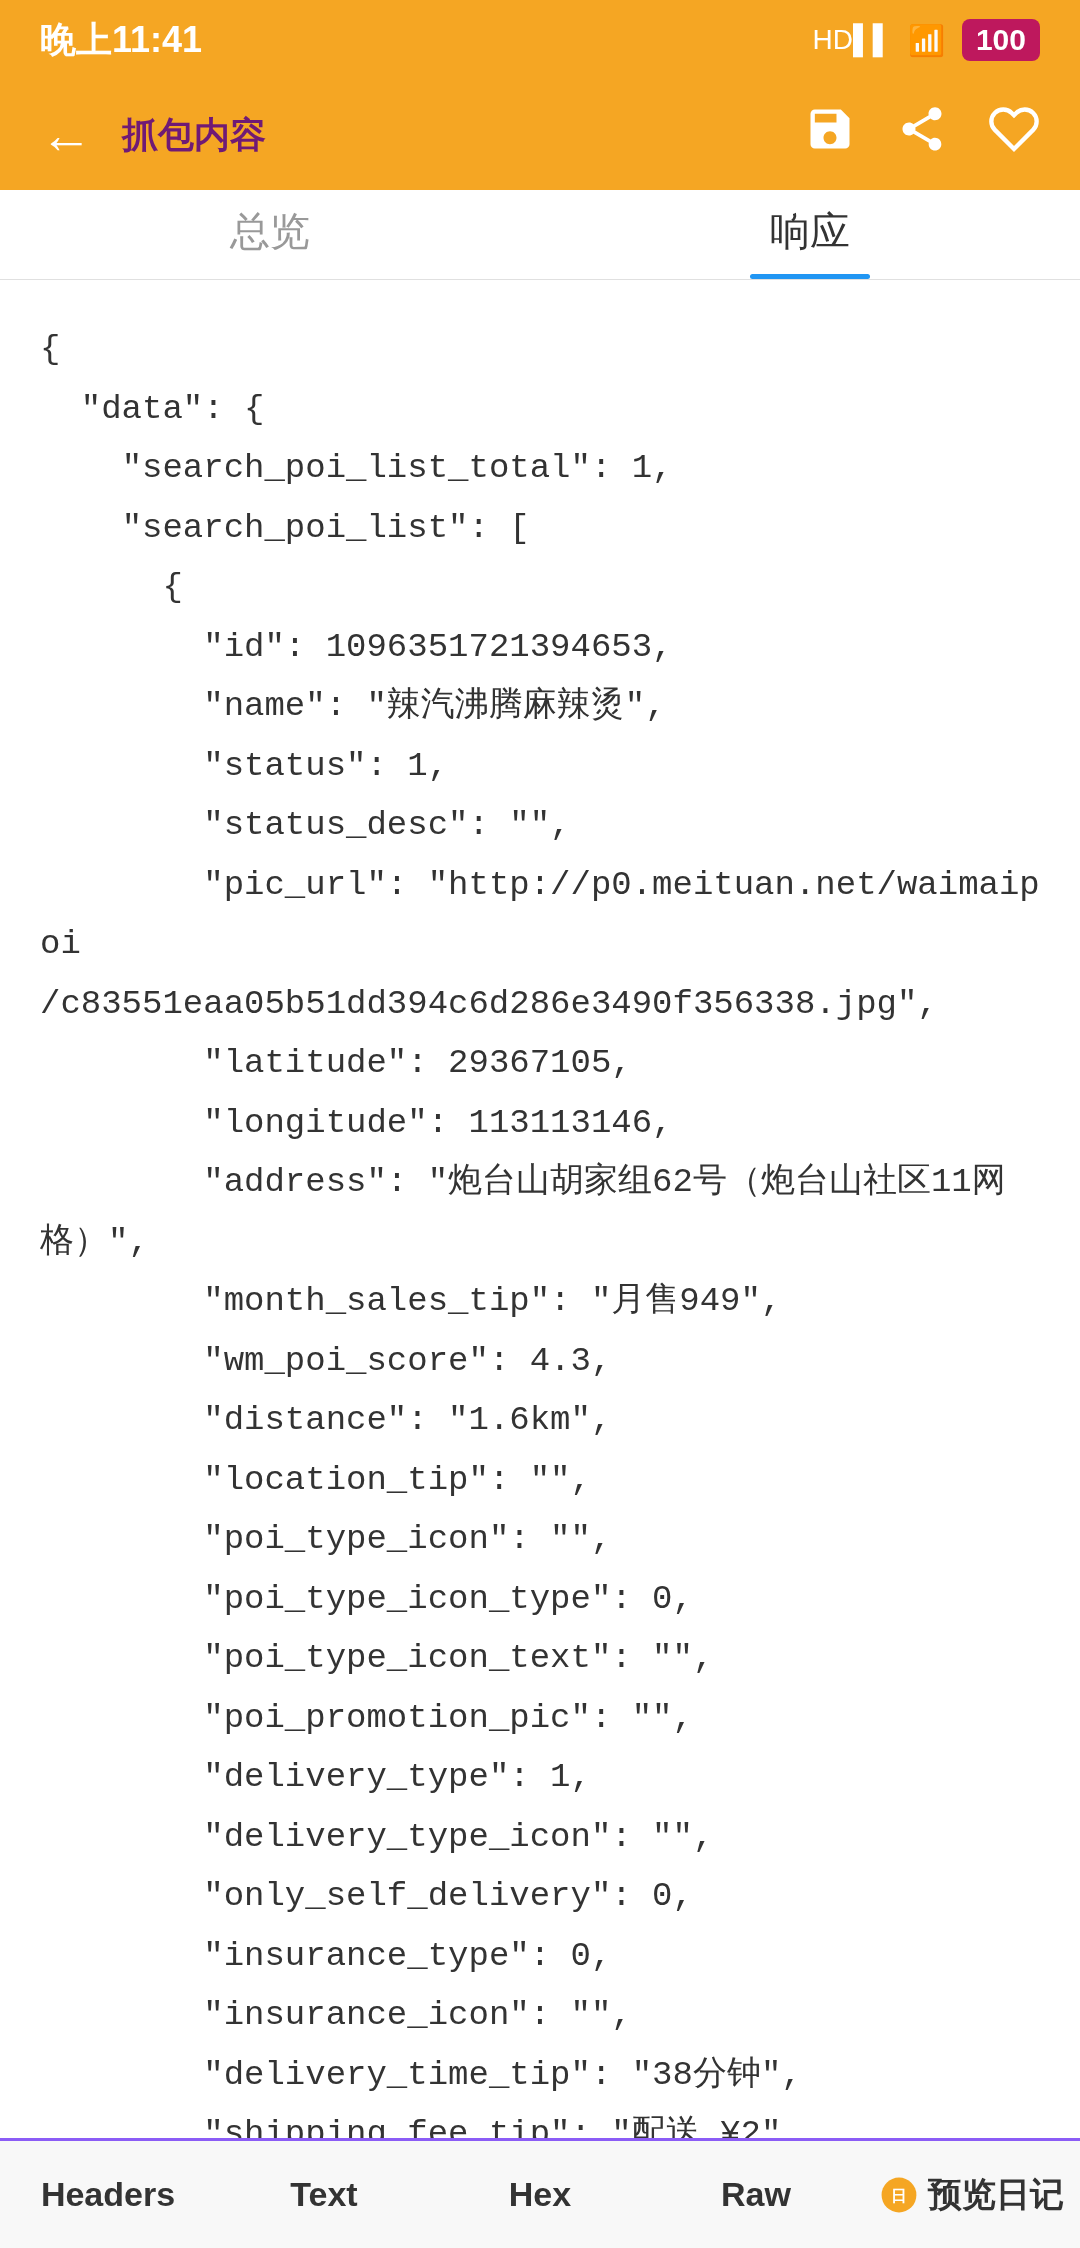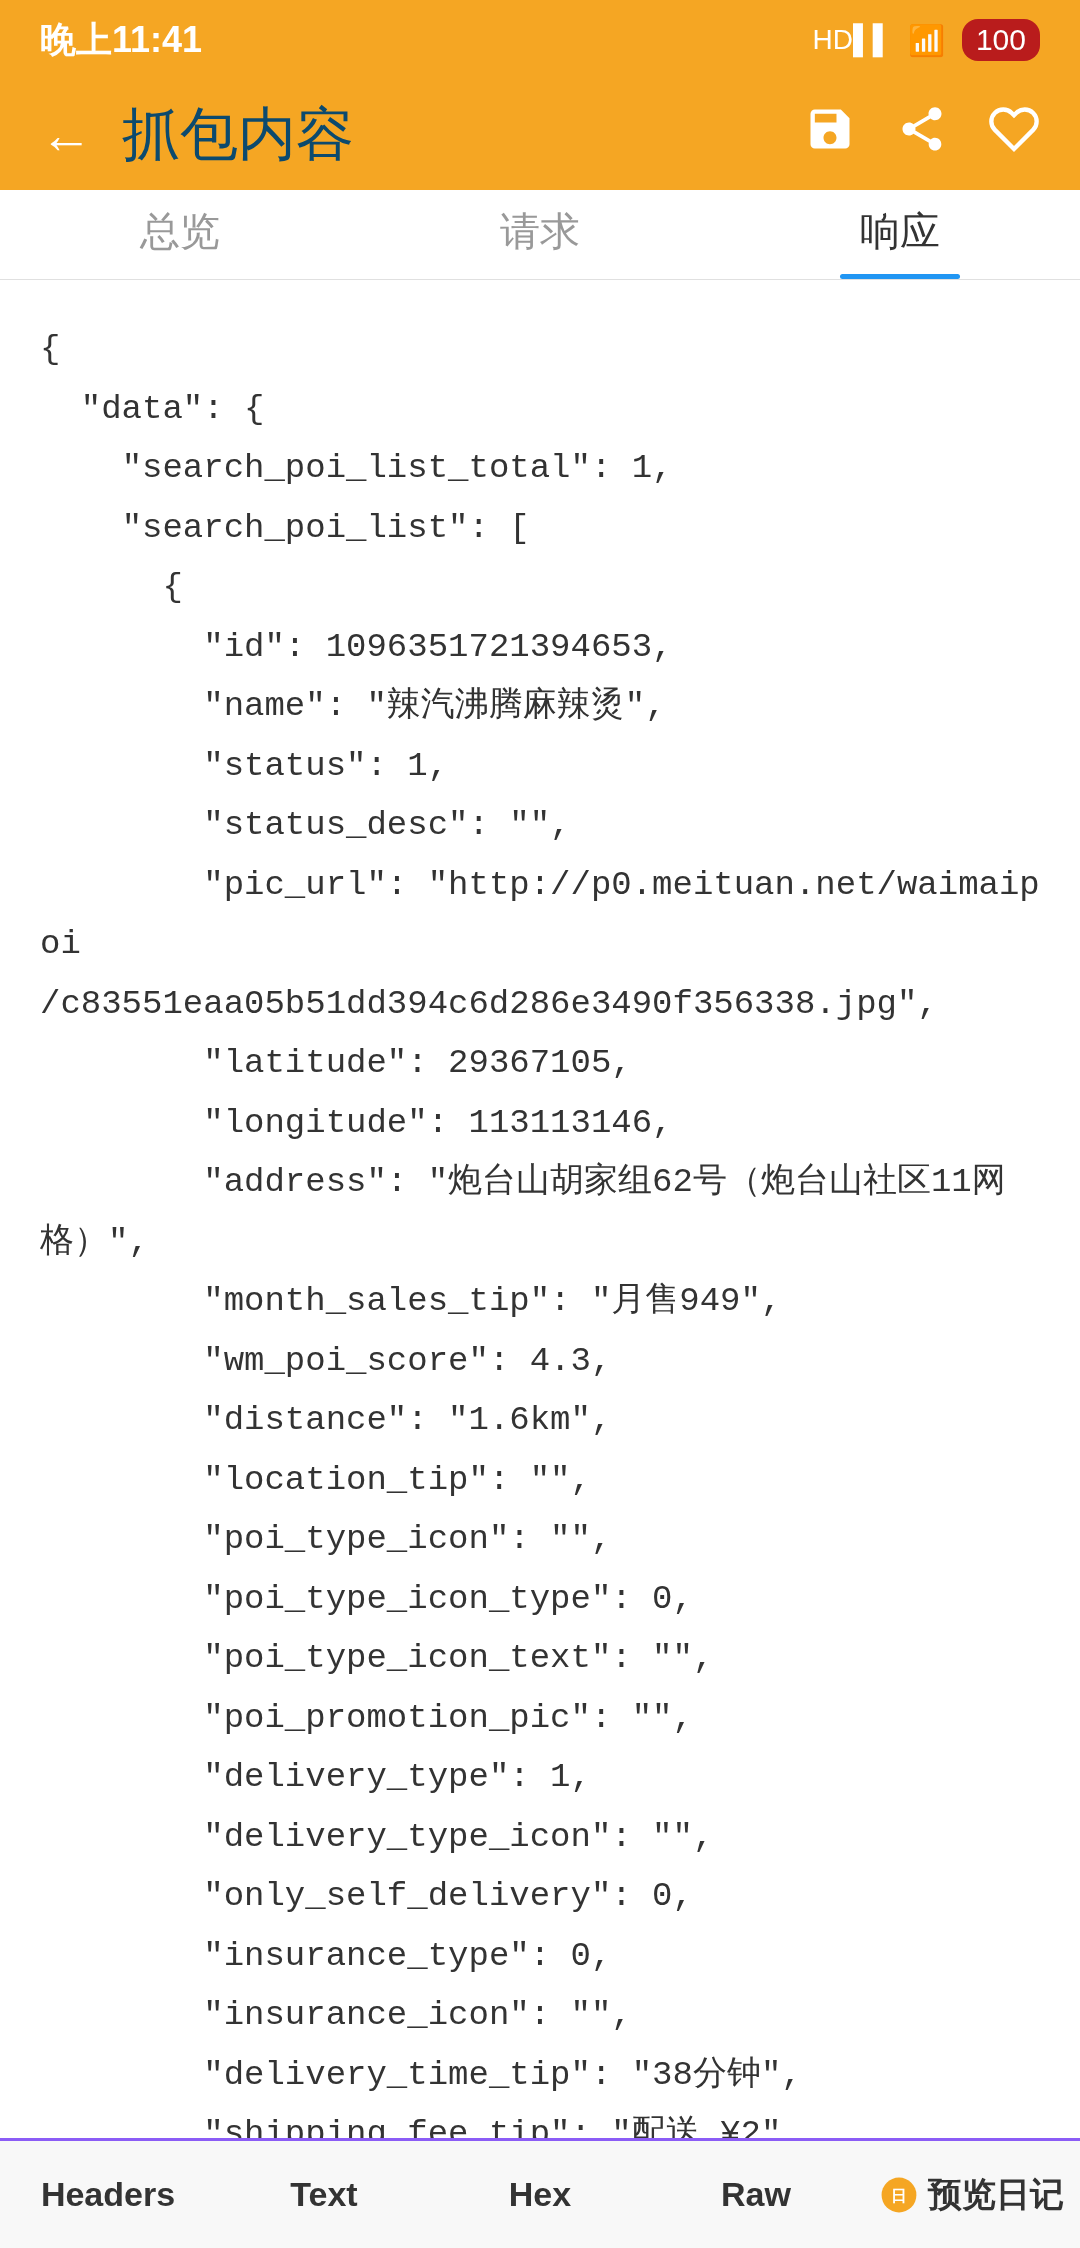--- a/index.html
+++ b/index.html
@@ -39,26 +39,26 @@
       align-items: center;
       gap: 16px;
     }
 
     .status-icons span {
       color: #ffffff;
       font-size: 30px;
     }
 
     .battery-badge {
-      background: #b91c1c;
+      background: #be185d;
       color: #ffffff;
       font-size: 24px;
-      font-weight: 400;
+      font-weight: 700;
       padding: 4px 14px;
-      border-radius: 16px;
+      border-radius: 8px;
     }
 
     
     .top-bar {
       background: #F5A623;
       height: 110px;
       display: flex;
       align-items: center;
       justify-content: space-between;
       padding: 0 40px;
@@ -70,23 +70,23 @@
       gap: 30px;
     }
 
     .back-arrow {
       color: #ffffff;
       font-size: 52px;
       cursor: pointer;
     }
 
     .top-title {
-      color: #0c4a6e;
-      font-size: 58px;
-      font-weight: 400;
+      color: #701a75;
+      font-size: 36px;
+      font-weight: 700;
     }
 
     .top-bar-right {
       display: flex;
       align-items: center;
       gap: 40px;
     }
 
     .top-icon {
       color: #ffffff;
@@ -223,24 +223,20 @@
       <svg width="52" height="52" viewBox="0 0 24 24" fill="none" stroke="white" stroke-width="2">
         <path d="M20.84 4.61a5.5 5.5 0 0 0-7.78 0L12 5.67l-1.06-1.06a5.5 5.5 0 0 0-7.78 7.78l1.06 1.06L12 21.23l7.78-7.78 1.06-1.06a5.5 5.5 0 0 0 0-7.78z"></path>
       </svg>
     </span>
   </div>
 </div>
 
 <div class="tabs-container">
   <div class="tab-item">
     <span class="tab-label">总览</span>
-
-  </div>
-  <div class="tab-item">
-    <span class="tab-label">请求</span>
 
   </div>
   <div class="tab-item active">
     <span class="tab-label">响应</span>
     <div class="tab-indicator"></div>
   </div>
 </div>
 
 <div class="content-area" style="padding-bottom: 130px;">
   <pre class="json-content">{

